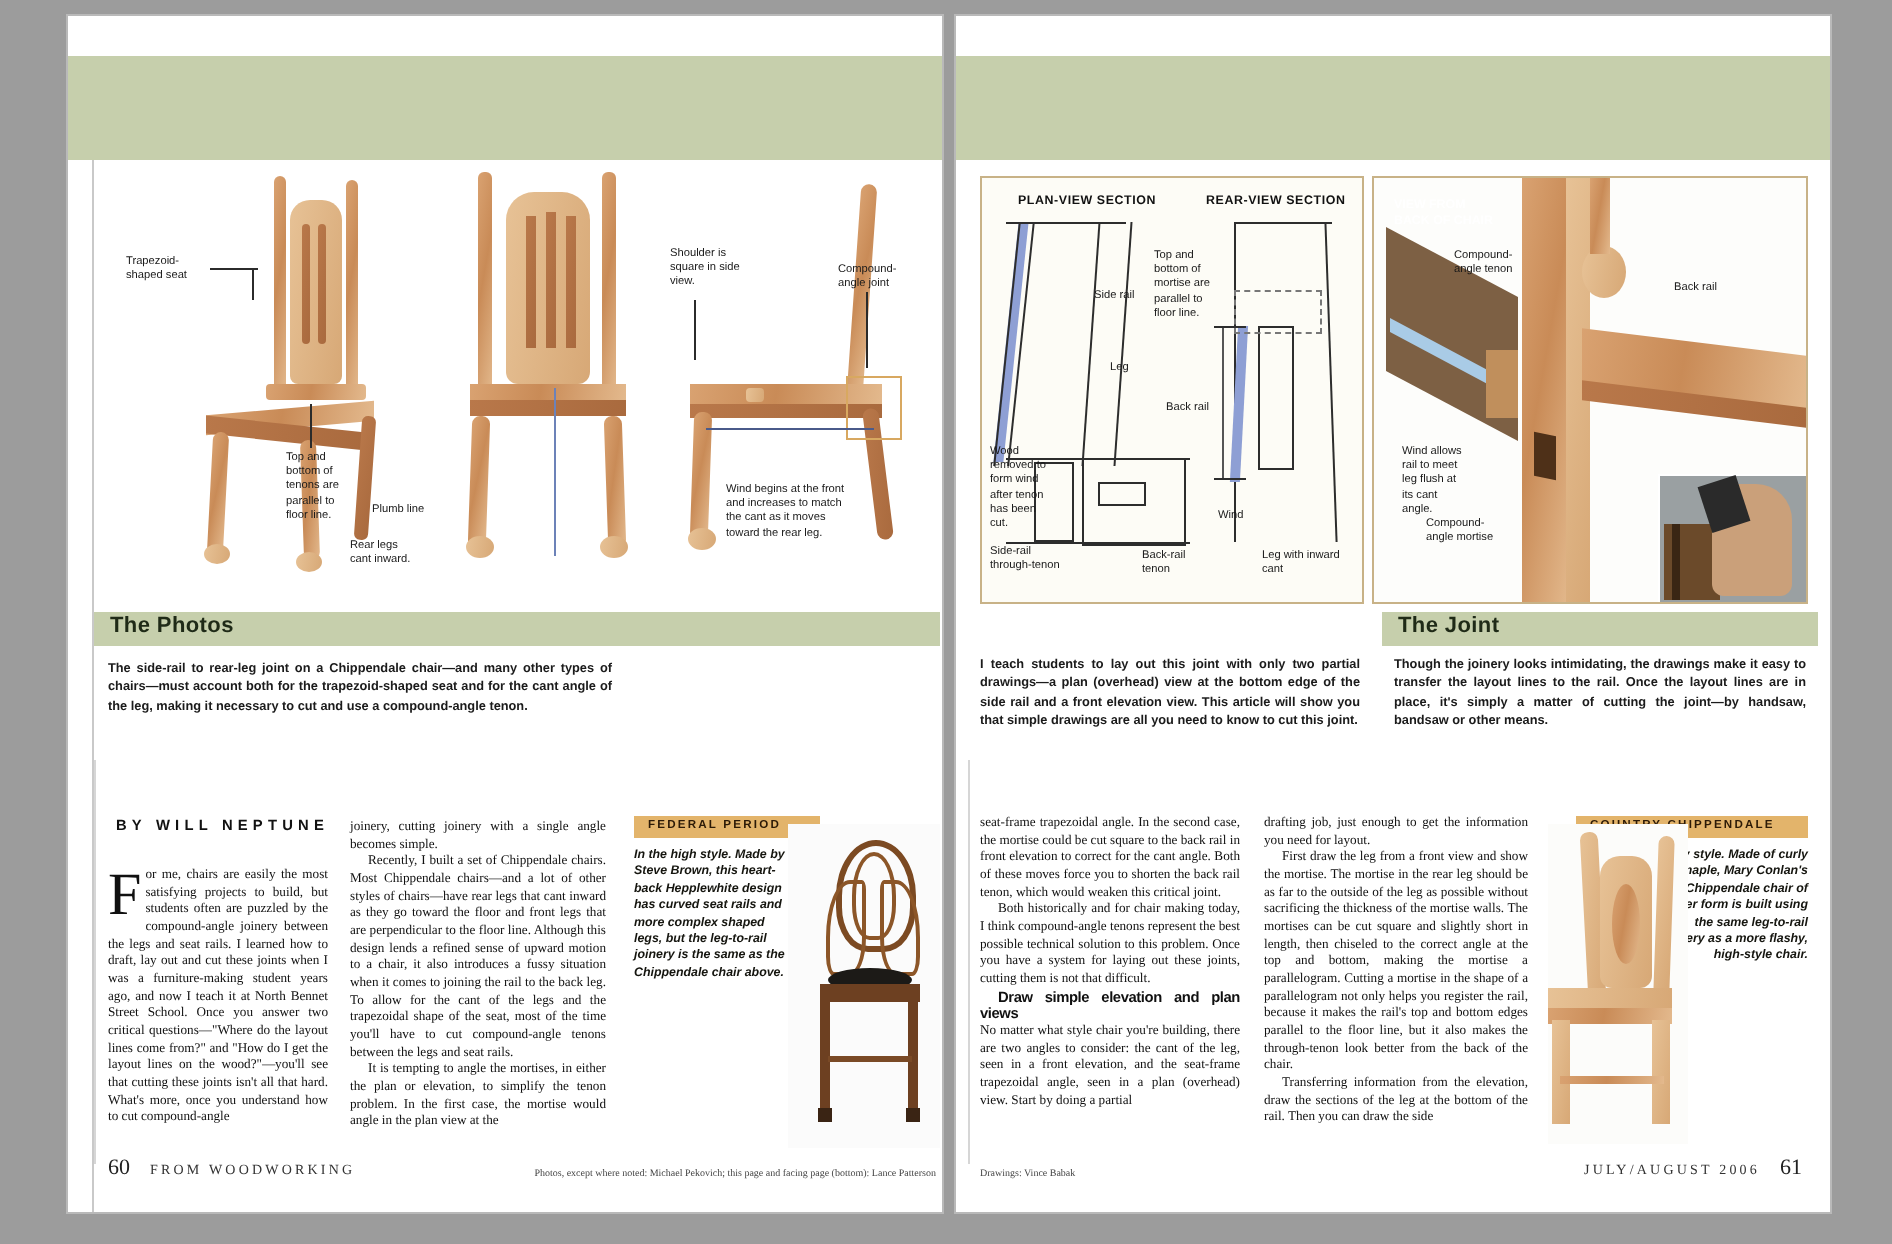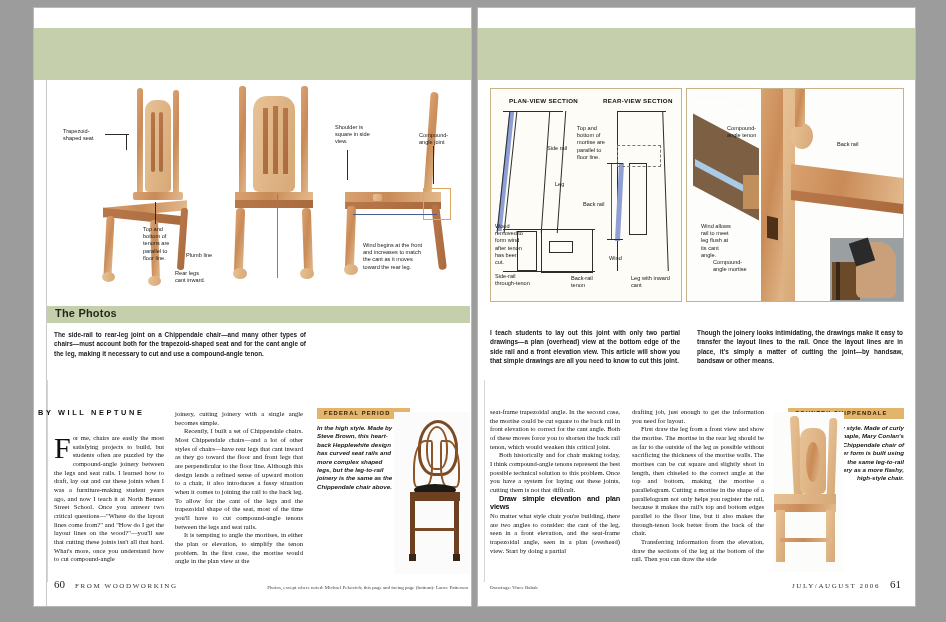--- a/index.html
+++ b/index.html
@@ -190,21 +190,21 @@
       <div class="lbl" style="left:316px;top:158px;width:62px;">Wind begins at the front and increases to match the cant as it moves toward the rear leg.</div>
     </div>
 
     <div class="capbar" style="left:13px;top:298px;width:423px;">
       <span>The Photos</span>
     </div>
     <div class="capbody" style="left:20px;top:322px;width:252px;">The side-rail to rear-leg joint on a Chippendale chair—and many other types of chairs—must account both for the trapezoid-shaped seat and for the cant angle of the leg, making it necessary to cut and use a compound-angle tenon.</div>
 
     <div class="vrule" style="left:13px;top:372px;bottom:24px;background:#d6d6d6;"></div>
 
-    <div class="byline" style="left:4px;top:400px;text-align:right;">BY WILL NEPTUNE</div>
+    <div class="byline" style="left:24px;top:400px;text-align:right;">BY WILL NEPTUNE</div>
 
     <div class="col" style="left:20px;top:426px;width:110px;">
       <p class="first"><span class="dropcap">F</span><span>or me, chairs are easily the most satisfying projects to build, but students often are puzzled by the compound-angle joinery between the legs and seat rails. I learned how to draft, lay out and cut these joints when I was a furniture-making student years ago, and now I teach it at North Bennet Street School. Once you answer two critical questions—"Where do the layout lines come from?" and "How do I get the layout lines on the wood?"—you'll see that cutting these joints isn't all that hard. What's more, once you understand how to cut compound-angle</span></p>
     </div>
 
     <div class="col" style="left:141px;top:402px;width:128px;">
       <p class="first">joinery, cutting joinery with a single angle becomes simple.</p>
       <p>Recently, I built a set of Chippendale chairs. Most Chippendale chairs—and a lot of other styles of chairs—have rear legs that cant inward as they go toward the floor and front legs that are perpendicular to the floor line. Although this design lends a refined sense of upward motion to a chair, it also introduces a fussy situation when it comes to joining the rail to the back leg. To allow for the cant of the legs and the trapezoidal shape of the seat, most of the time you'll have to cut compound-angle tenons between the legs and seat rails.</p>
       <p>It is tempting to angle the mortises, in either the plan or elevation, to simplify the tenon problem. In the first case, the mortise would angle in the plan view at the</p>
     </div>
@@ -306,20 +306,23 @@
       <div class="lbl lbl-w" style="left:10px;top:10px;font-weight:bold;font-size:6.2px;line-height:8px;">
         <div>VIEW FROM</div>
         <div>BACK OF CHAIR</div>
       </div>
       <div class="lbl" style="left:40px;top:36px;width:34px;">Compound-angle tenon</div>
       <div class="lbl" style="left:150px;top:52px;">Back rail</div>
       <div class="lbl" style="left:14px;top:134px;width:34px;">Wind allows rail to meet leg flush at its cant angle.</div>
       <div class="lbl" style="left:26px;top:170px;width:40px;">Compound-angle mortise</div>
     </div>
 
+    <div class="capbar" style="left:213px;top:298px;width:218px;">
+      <span>The Joint</span>
+    </div>
     <div class="capbody" style="left:12px;top:320px;width:190px;">I teach students to lay out this joint with only two partial drawings—a plan (overhead) view at the bottom edge of the side rail and a front elevation view. This article will show you that simple drawings are all you need to know to cut this joint.</div>
     <div class="capbody" style="left:219px;top:320px;width:206px;">Though the joinery looks intimidating, the drawings make it easy to transfer the layout lines to the rail. Once the layout lines are in place, it's simply a matter of cutting the joint—by handsaw, bandsaw or other means.</div>
 
     <div class="vrule" style="left:6px;top:372px;bottom:24px;background:#d6d6d6;"></div>
 
     <div class="col" style="left:12px;top:400px;width:130px;">
       <p class="first">seat-frame trapezoidal angle. In the second case, the mortise could be cut square to the back rail in front elevation to correct for the cant angle. Both of these moves force you to shorten the back rail tenon, which would weaken this critical joint.</p>
       <p>Both historically and for chair making today, I think compound-angle tenons represent the best possible technical solution to this problem. Once you have a system for laying out these joints, cutting them is not that difficult.</p>
       <p class="subhead">Draw simple elevation and plan views</p>
       <p class="first">No matter what style chair you're building, there are two angles to consider: the cant of the leg, seen in a front elevation, and the seat-frame trapezoidal angle, seen in a plan (overhead) view. Start by doing a partial</p>

